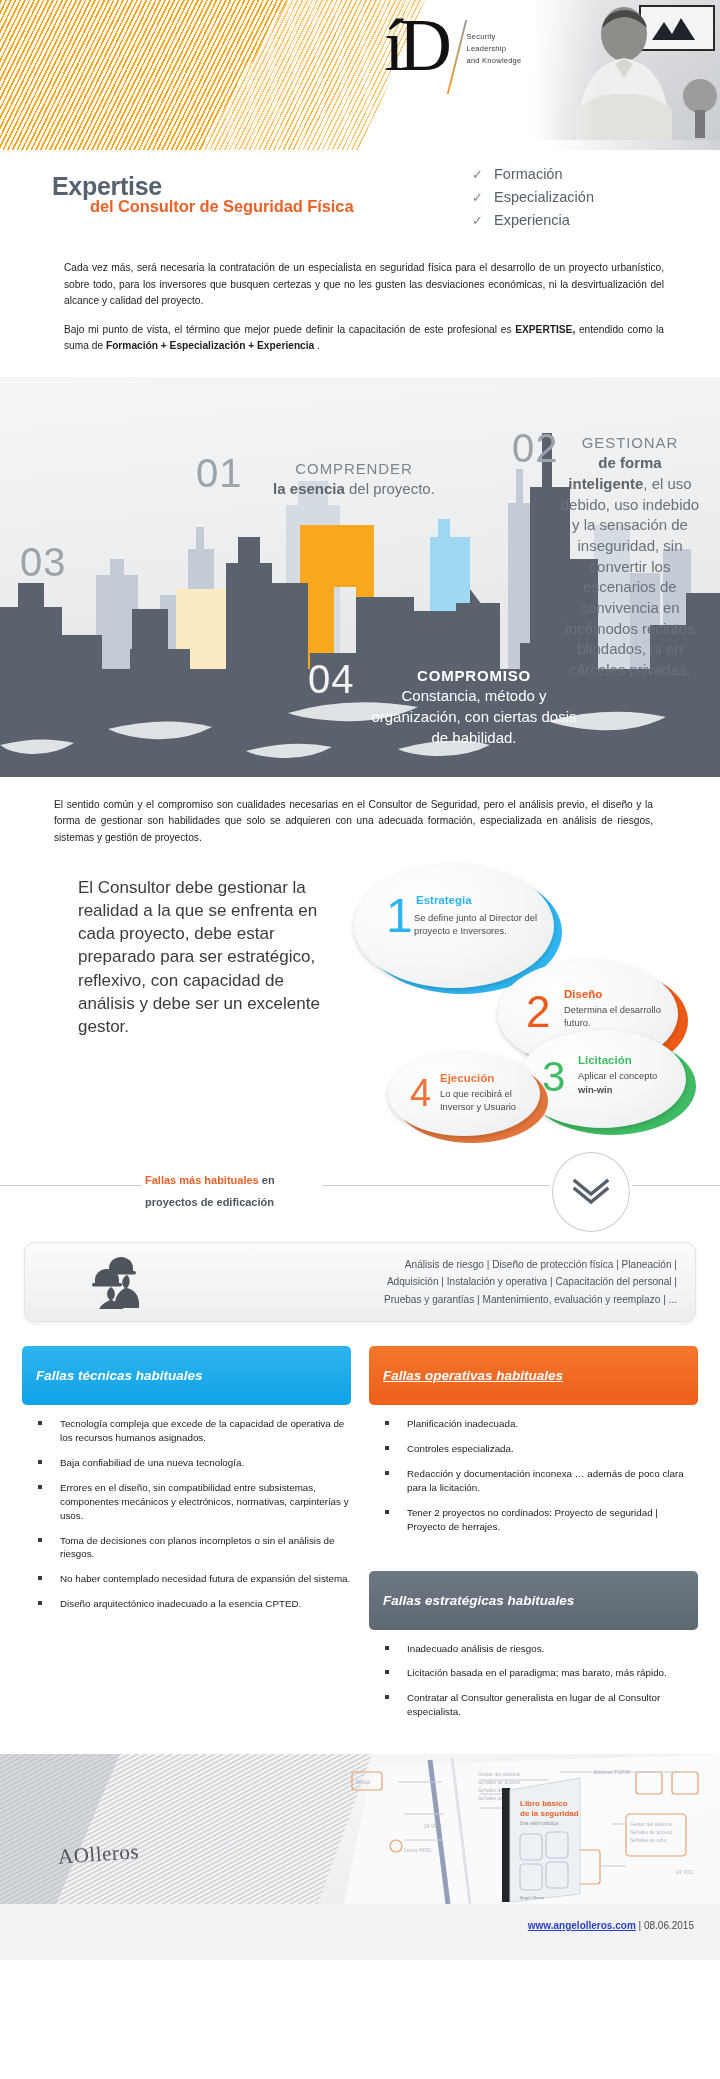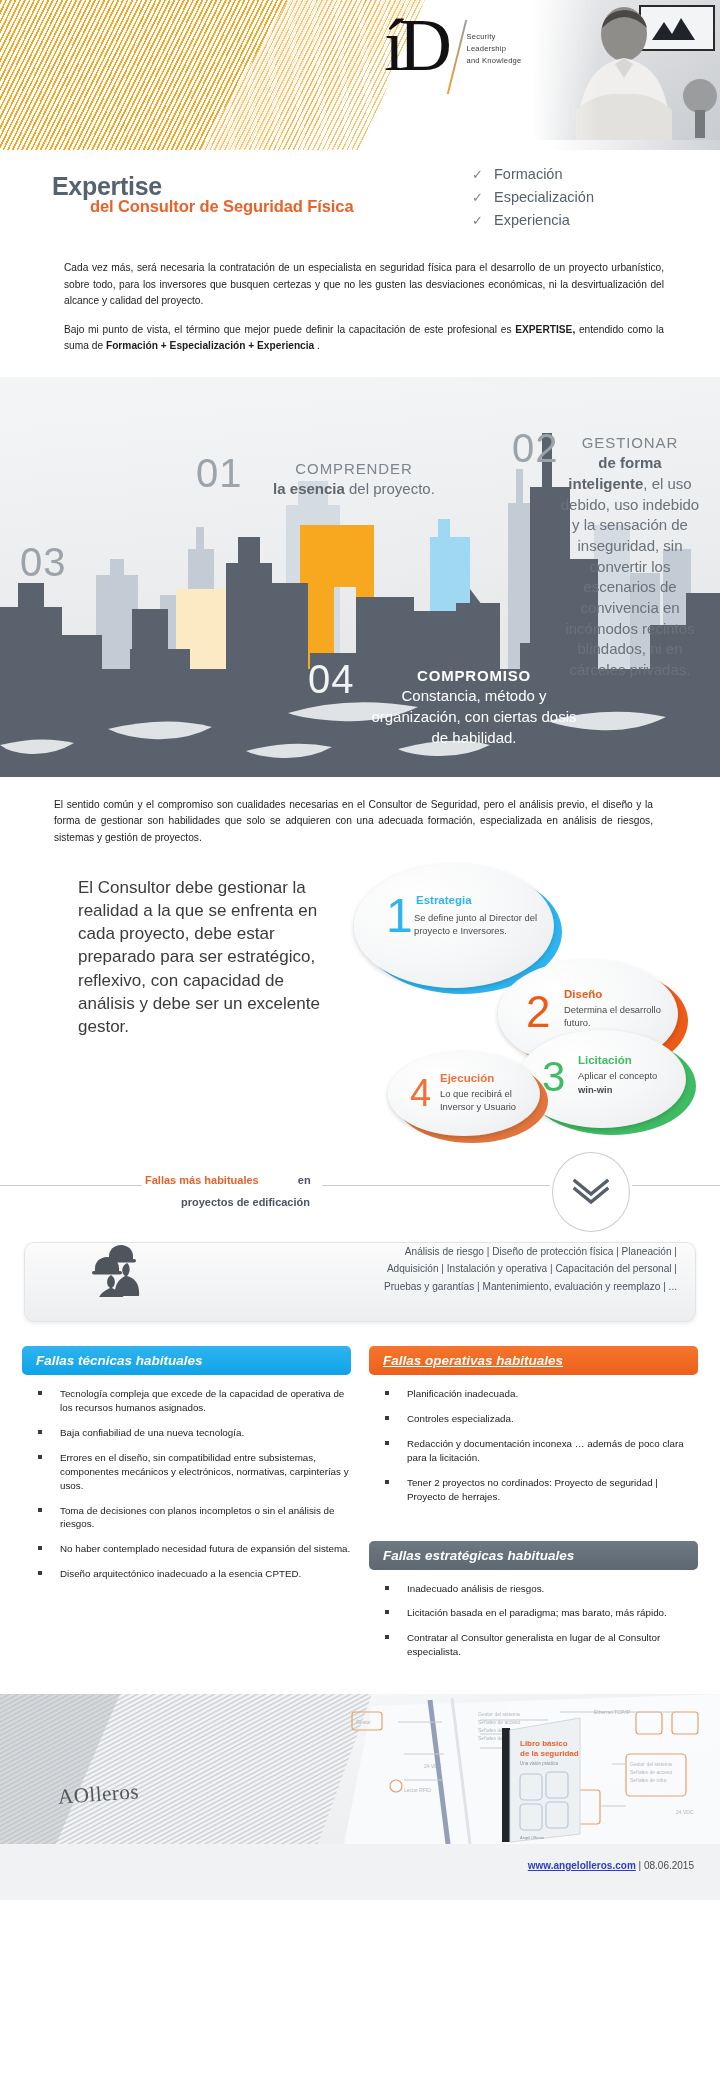--- a/index.html
+++ b/index.html
@@ -170,51 +170,51 @@
   }
   .bub-num { position: absolute; font-weight: 300; line-height: 1; }
   .bub-title { position: absolute; font-weight: bold; font-size: 11.5px; }
   .bub-body { position: absolute; font-size: 9.4px; color: #4a4a4a; line-height: 1.34; }
 
   
   .fallas-divider { position: relative; height: 90px; margin-top: 6px; }
   .div-line { position: absolute; height: 1px; background: #c8ccd0; top: 33px; }
   .div-label { position: absolute; left: 145px; top: 18px; font-size: 11px; line-height: 1.95; }
   .div-label .hl { color: #e8622a; font-weight: bold; }
-  .div-label .rest { color: #4c5560; font-weight: bold; padding-left: 36px; }
+  .div-label .rest { color: #4c5560; font-weight: bold; }
   .chev-circle {
     position: absolute; left: 552px; top: 0px;
     width: 78px; height: 80px; border-radius: 50%;
     border: 1px solid #c8ccd0; background: #ffffff;
     display: flex; align-items: center; justify-content: center;
   }
 
   
   .pillbar {
     position: relative;
     margin: 0 24px;
     height: 80px;
     border: 1px solid #e2e4e6;
     border-radius: 10px;
     background: linear-gradient(180deg, #fbfbfc 0%, #f3f4f5 55%, #eceef0 100%);
     box-shadow: 0 2px 4px rgba(0,0,0,.07);
-    display: flex; align-items: flex-start;
+    display: flex; align-items: center;
   }
   .pill-icon { width: 190px; display: flex; justify-content: center; }
   .pill-text {
     flex: 1; padding-right: 18px;
     font-size: 10.1px; color: #4b5460; line-height: 1.72; text-align: right;
   }
 
   
   .lists { display: flex; padding: 24px 22px 0 22px; gap: 18px; }
   .col { flex: 1; }
   .list-head {
     border-radius: 5px;
-    padding: 7px 14px;
+    padding: 22px 14px;
     font-style: italic; font-weight: bold;
     font-size: 13.5px; color: #ffffff;
     margin-bottom: 12px;
   }
   .head-blue { background: linear-gradient(180deg,#2fb4ef 0%, #0fa3e8 100%); }
   .head-orange { background: linear-gradient(180deg,#f4762c 0%, #ee5f1c 100%); text-decoration: underline; }
   .head-grey { background: linear-gradient(180deg,#6d7883 0%, #5d6873 100%); margin-top: 12px; }
   ul.bl { list-style: none; padding-left: 12px; }
   ul.bl li {
     position: relative;

